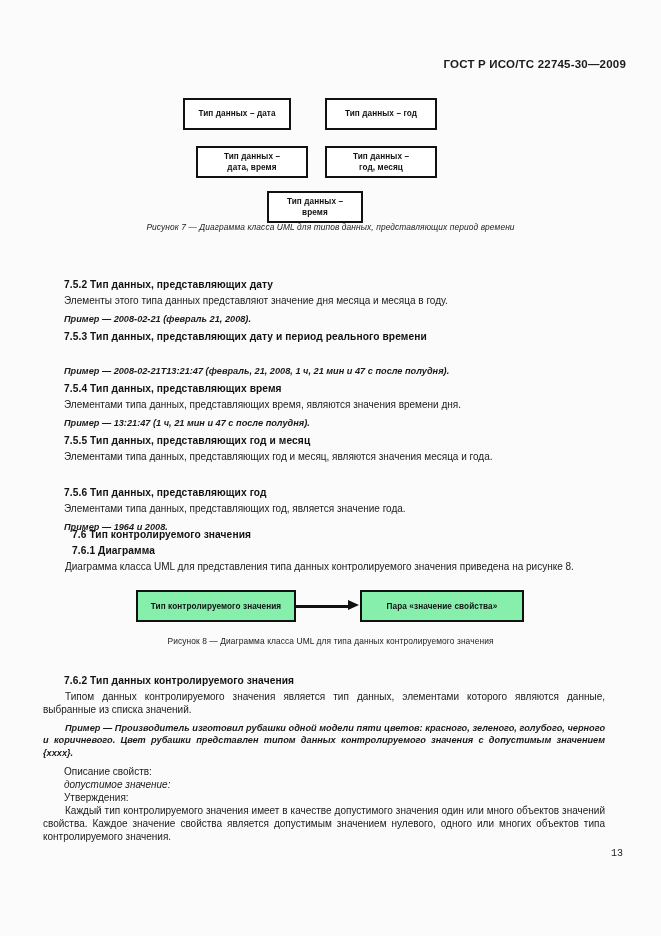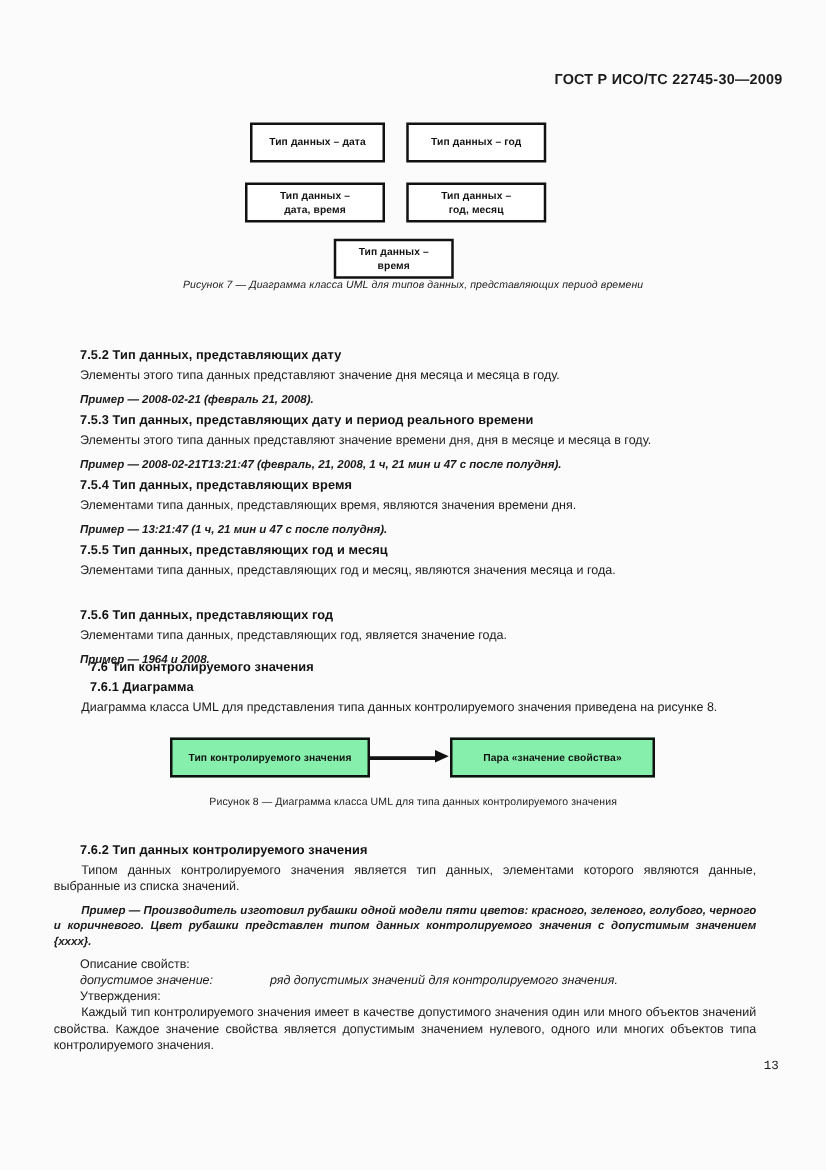--- a/index.html
+++ b/index.html
@@ -46,21 +46,21 @@
     display: flex;
     align-items: center;
     justify-content: center;
     text-align: center;
     font-size: 8.2px;
     font-weight: bold;
     line-height: 1.35;
     letter-spacing: 0.1px;
     color: #111;
   }
-  .b1 { left: 200px; top: 8px;  width: 108px; height: 32px; }
+  .b1 { left: 183px; top: 8px;  width: 108px; height: 32px; }
   .b2 { left: 325px; top: 8px;  width: 112px; height: 32px; }
   .b3 { left: 196px; top: 56px; width: 112px; height: 32px; }
   .b4 { left: 325px; top: 56px; width: 112px; height: 32px; }
   .b5 { left: 267px; top: 101px; width: 96px; height: 32px; }
 
   .fig-caption {
     position: absolute;
     width: 661px;
     text-align: center;
     font-size: 8.4px;
@@ -190,23 +190,20 @@
   <div class="blk" style="top: 294px;">
     <p class="para">Элементы этого типа данных представляют значение дня месяца и месяца в году.</p>
   </div>
   <div class="blk" style="top: 313px;">
     <p class="example">Пример — 2008-02-21 (февраль 21, 2008).</p>
   </div>
 
   <div class="blk" style="top: 331px;">
     <h3 class="sec">7.5.3  Тип данных, представляющих дату и период реального времени</h3>
   </div>
-  <div class="blk" style="top: 346px;">
-    <p class="para">Элементы этого типа данных представляют значение времени дня, дня в месяце и месяца в году.</p>
-  </div>
   <div class="blk" style="top: 365px;">
     <p class="example">Пример — 2008-02-21Т13:21:47 (февраль, 21, 2008, 1 ч, 21 мин и 47 с после полудня).</p>
   </div>
 
   <div class="blk" style="top: 383px;">
     <h3 class="sec">7.5.4  Тип данных, представляющих время</h3>
   </div>
   <div class="blk" style="top: 398px;">
     <p class="para">Элементами типа данных, представляющих время, являются значения времени дня.</p>
   </div>
@@ -260,21 +257,20 @@
   <div class="blk-full" style="top: 722px;">
     <p class="example" style="text-indent: 22px; text-align: justify;">Пример — Производитель изготовил рубашки одной модели пяти цветов: красного, зеленого, голубого, черного и коричневого. Цвет рубашки представлен типом данных контролируемого значения с допустимым значением {хххх}.</p>
   </div>
 
   <div class="blk" style="top: 765px;">
     <p class="para">Описание свойств:</p>
   </div>
   <div class="blk" style="top: 778px; font-style: italic;">
     <div class="defrow">
       <div class="term">допустимое значение:</div>
-      <div class="val">ряд допустимых значений для контролируемого значения.</div>
     </div>
   </div>
   <div class="blk" style="top: 791px;">
     <p class="para">Утверждения:</p>
   </div>
   <div class="blk-full" style="top: 804px;">
     <p class="para" style="text-indent: 22px;">Каждый тип контролируемого значения имеет в качестве допустимого значения один или много объектов значений свойства. Каждое значение свойства является допустимым значением нулевого, одного или многих объектов типа контролируемого значения.</p>
   </div>
 
   <div class="page-num">13</div>

